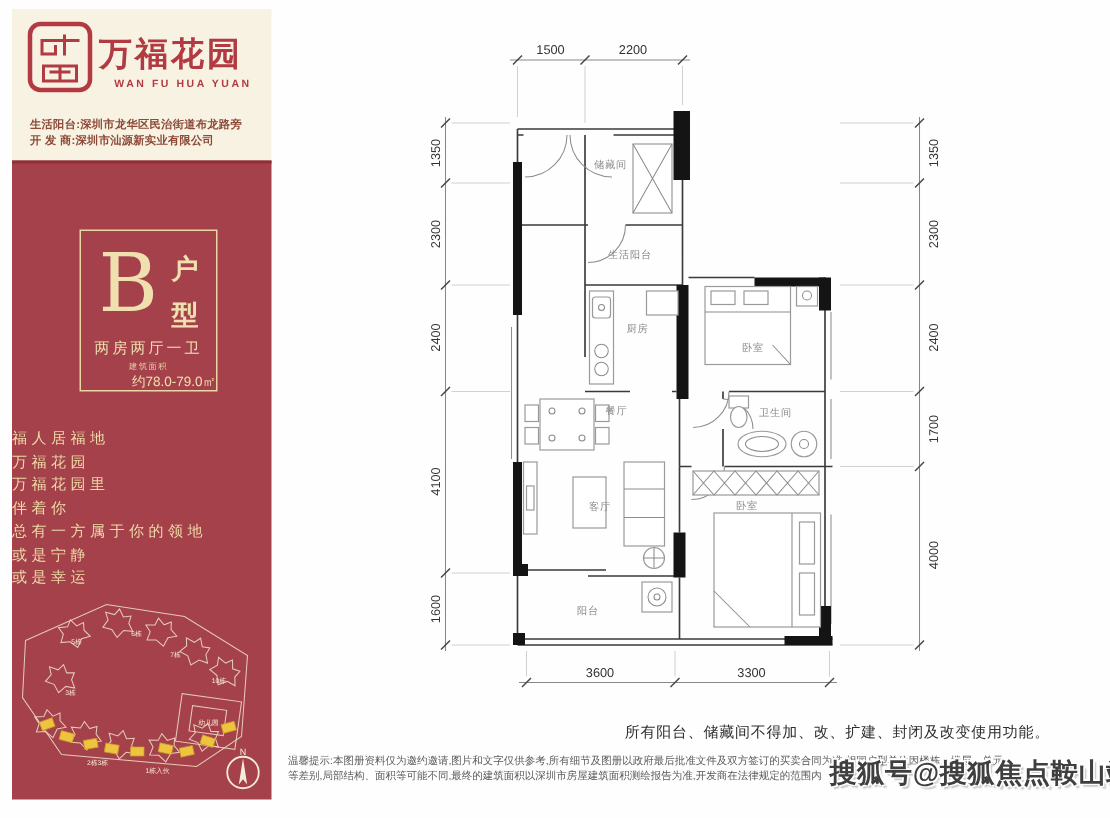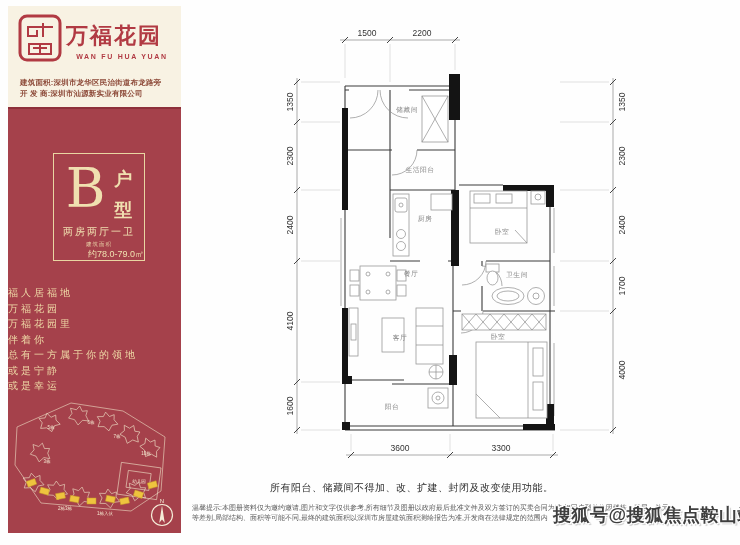--- a/index.html
+++ b/index.html
@@ -26,21 +26,21 @@
   .unit-chars{display:flex;flex-direction:column;gap:7px;font-size:18px;padding-top:9px;font-weight:bold}
   .unit-rooms{position:absolute;top:71px;width:100%;text-align:center;font-size:10px;letter-spacing:2px}
   .unit-cap{position:absolute;top:87px;width:100%;text-align:center;font-size:5.5px;letter-spacing:1px;opacity:.85}
   .unit-area{position:absolute;top:94px;width:100%;text-align:right;font-size:9px}
   .slogan{position:absolute;left:0;top:176px;width:100%;text-align:left;color:#eed9a6;
           font-size:10px;letter-spacing:3px;line-height:15.5px}
   .sitemap{position:absolute;left:5px;top:288px}
 
   
   .plan{position:absolute;left:270px;top:8px}
-  .plan-note{position:absolute;left:270px;top:481px;width:430px;text-align:left;
+  .plan-note{position:absolute;left:270px;top:481px;width:430px;text-align:right;
              font-size:10px;color:#2e2e2e;letter-spacing:.5px}
   .disc{position:absolute;left:192px;top:503px;width:548px;font-size:7px;color:#5a5a5a;line-height:9.5px}
   .wm{position:absolute;left:553px;top:503px;font-size:18px;font-weight:bold;color:#3f3f3f;
       letter-spacing:.5px;white-space:nowrap;z-index:6;
       text-shadow:-1px -1px 0 #fff,1px -1px 0 #fff,-1px 1px 0 #fff,1px 1px 0 #fff,2px 2px 1px rgba(0,0,0,.22)}
 
   
   .wall{stroke:#3a3a3a;stroke-width:1.1;fill:none}
   .thin{stroke:#8c8c8c;stroke-width:.7;fill:none}
   .furn{stroke:#9a9a9a;stroke-width:.8;fill:#fff}
@@ -61,21 +61,21 @@
   <svg class="seal" width="44" height="48" viewBox="0 0 44 48">
     <rect x="2" y="2" width="40" height="44" rx="7" fill="none" stroke="#b13a43" stroke-width="3"></rect>
     <g fill="none" stroke="#b13a43" stroke-width="2" stroke-linecap="square">
       <path d="M10 13 H34 M10 13 V22 H19 V17 M25 10 V22"></path>
       <path d="M11 30 H33 V40 H11 Z M16 34 H28 M22 30 V40"></path>
     </g>
   </svg>
   <div class="title-cn">万福花园</div>
   <div class="title-en">WAN FU HUA YUAN</div>
   <div class="addr">
-    <div>建筑面积:深圳市龙华区民治街道布龙路旁</div>
+    <div>生活阳台:深圳市龙华区民治街道布龙路旁</div>
     <div>开 发 商:深圳市汕源新实业有限公司</div>
   </div>
 </div>
 
 <div class="panel">
   <div class="unit-box">
     <div class="unit-top">
       <span class="unit-letter">B</span>
       <span class="unit-chars">
         <span>户</span>

